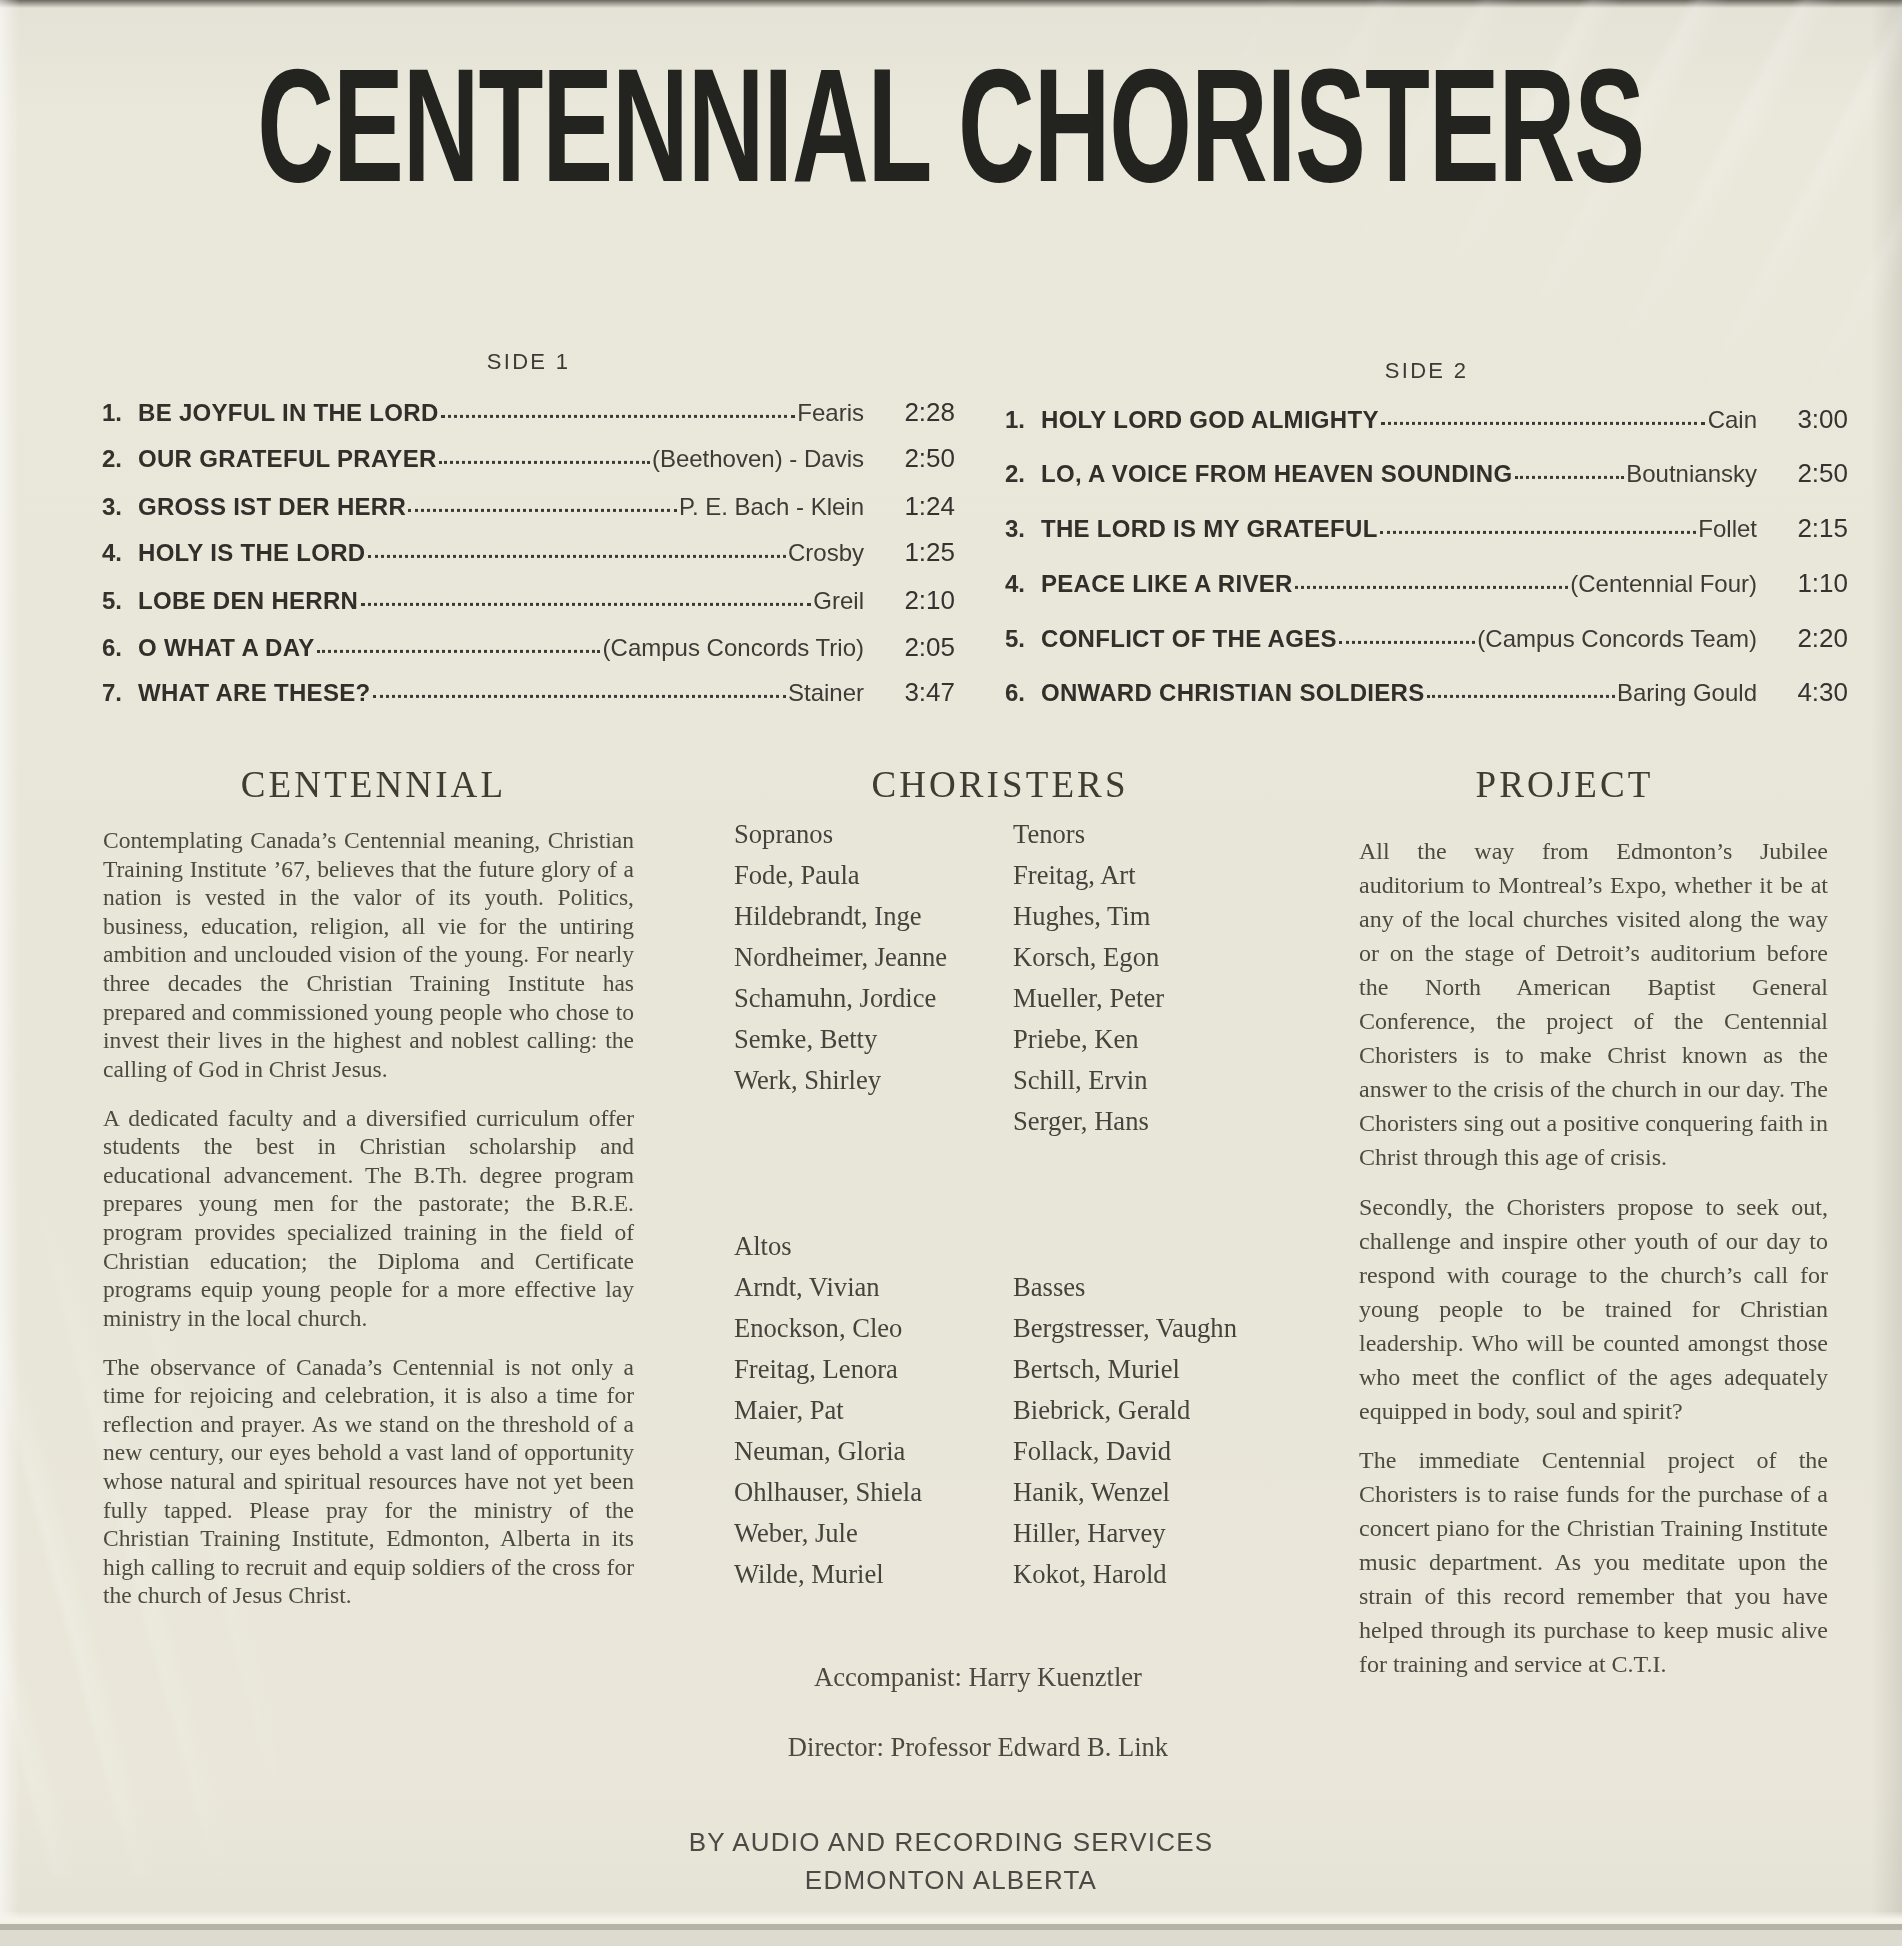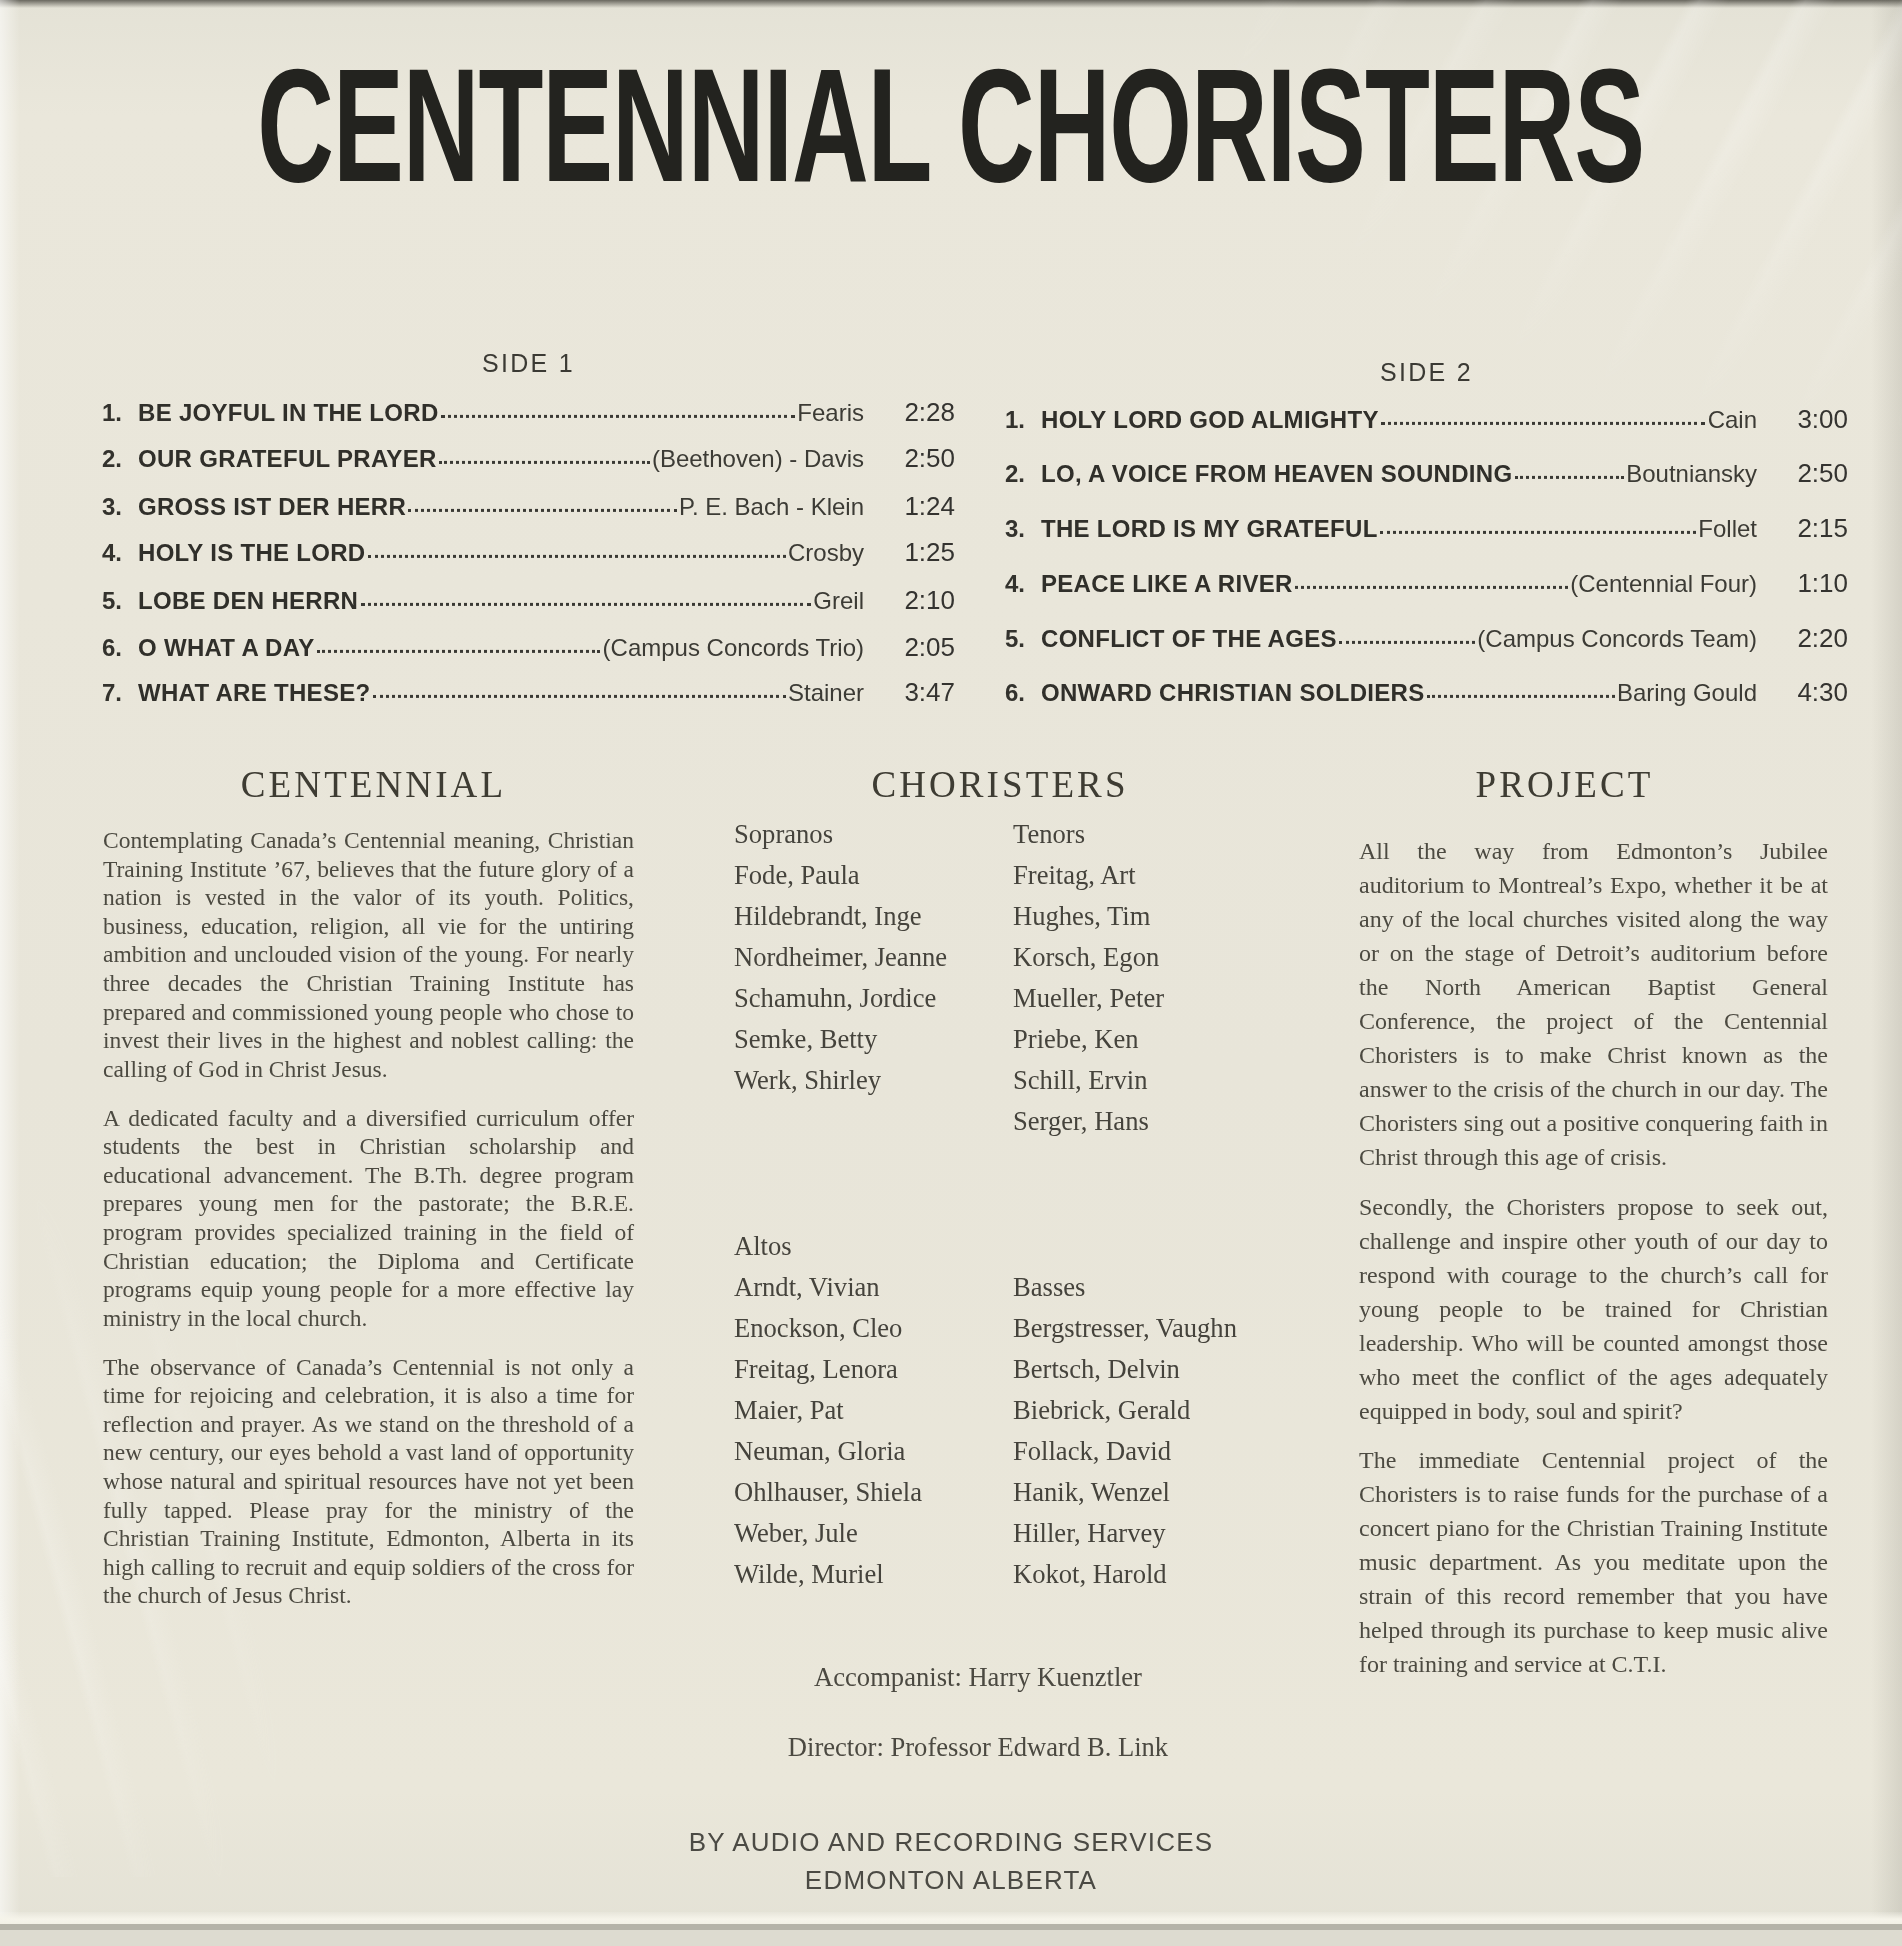--- a/index.html
+++ b/index.html
@@ -35,21 +35,21 @@
   .title-row{position:absolute;top:45px;left:0;width:1902px;display:flex;justify-content:center;}
   .album-title{
     font-family:"Liberation Sans", sans-serif;font-weight:700;
     font-size:161px;line-height:161px;white-space:nowrap;
     color:#23231f;letter-spacing:-1.6px;
     transform:scaleX(.66);transform-origin:center;
   }
 
   
   .side-label{position:absolute;font-family:"Liberation Sans", sans-serif;
-    font-size:25px;letter-spacing:2.3px;color:#3b3a34;text-align:center;}
+    font-size:22px;letter-spacing:2.3px;color:#3b3a34;text-align:center;}
   #side1-label{left:102px;top:349px;width:853px;}
   #side2-label{left:1005px;top:358px;width:843px;}
   .tracklist{position:absolute;font-family:"Liberation Sans", sans-serif;}
   #side1-list{left:102px;top:391px;width:853px;height:336px;}
   #side2-list{left:1005px;top:391px;width:843px;height:344px;}
   .track{position:absolute;left:0;right:0;display:flex;align-items:baseline;}
   .tnum{flex:0 0 36px;font-weight:700;font-size:24px;color:#33322d;}
   .ttitle{font-weight:700;font-size:24px;letter-spacing:0.3px;color:#302f2a;margin-right:2.3px;white-space:nowrap;}
   .leader{flex:1 1 auto;height:0;border-bottom:3.9px dotted #3a3934;transform:translateY(-3.1px);min-width:15.6px;}
   .tcomp{font-size:24px;color:#3c3b35;margin-left:2.3px;white-space:nowrap;}
@@ -237,21 +237,21 @@
     <div class="mrow">Freitag, Art</div>
     <div class="mrow">Hughes, Tim</div>
     <div class="mrow">Korsch, Egon</div>
     <div class="mrow">Mueller, Peter</div>
     <div class="mrow">Priebe, Ken</div>
     <div class="mrow">Schill, Ervin</div>
     <div class="mrow">Serger, Hans</div>
     <div class="group-gap"></div>
     <div class="mrow">Basses</div>
     <div class="mrow">Bergstresser, Vaughn</div>
-    <div class="mrow">Bertsch, Delvin</div>
+    <div class="mrow">Bertsch, Muriel</div>
     <div class="mrow">Biebrick, Gerald</div>
     <div class="mrow">Follack, David</div>
     <div class="mrow">Hanik, Wenzel</div>
     <div class="mrow">Hiller, Harvey</div>
     <div class="mrow">Kokot, Harold</div>
   </div>
 
   <div class="col-right">
     <p>All the way from Edmonton’s Jubilee auditorium to Montreal’s Expo, whether it be at any of the local churches visited along the way or on the stage of Detroit’s auditorium before the North American Baptist General Conference, the project of the Centennial Choristers is to make Christ known as the answer to the crisis of the church in our day. The Choristers sing out a positive conquering faith in Christ through this age of crisis.</p>
     <p>Secondly, the Choristers propose to seek out, challenge and inspire other youth of our day to respond with courage to the church’s call for young people to be trained for Christian leadership. Who will be counted amongst those who meet the conflict of the ages adequately equipped in body, soul and spirit?</p>

